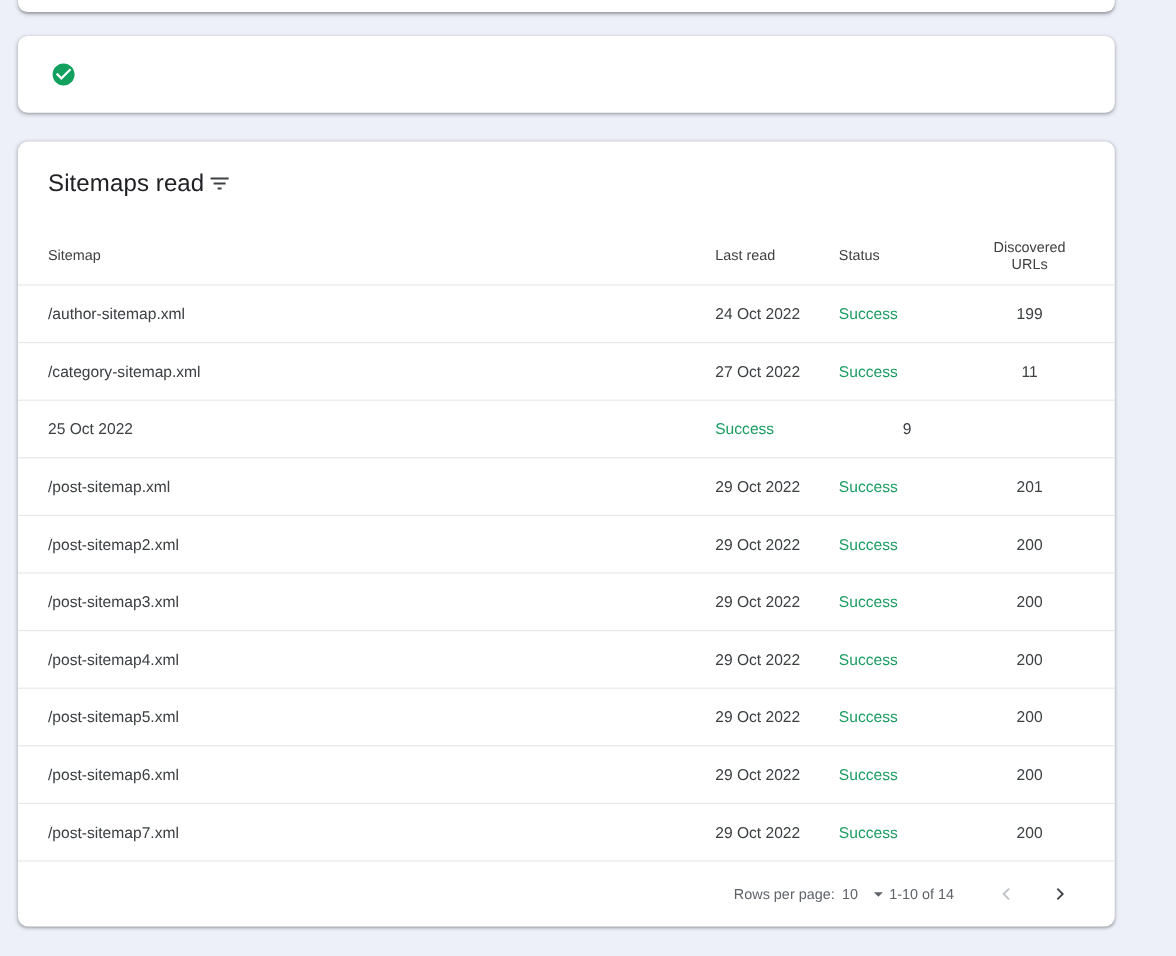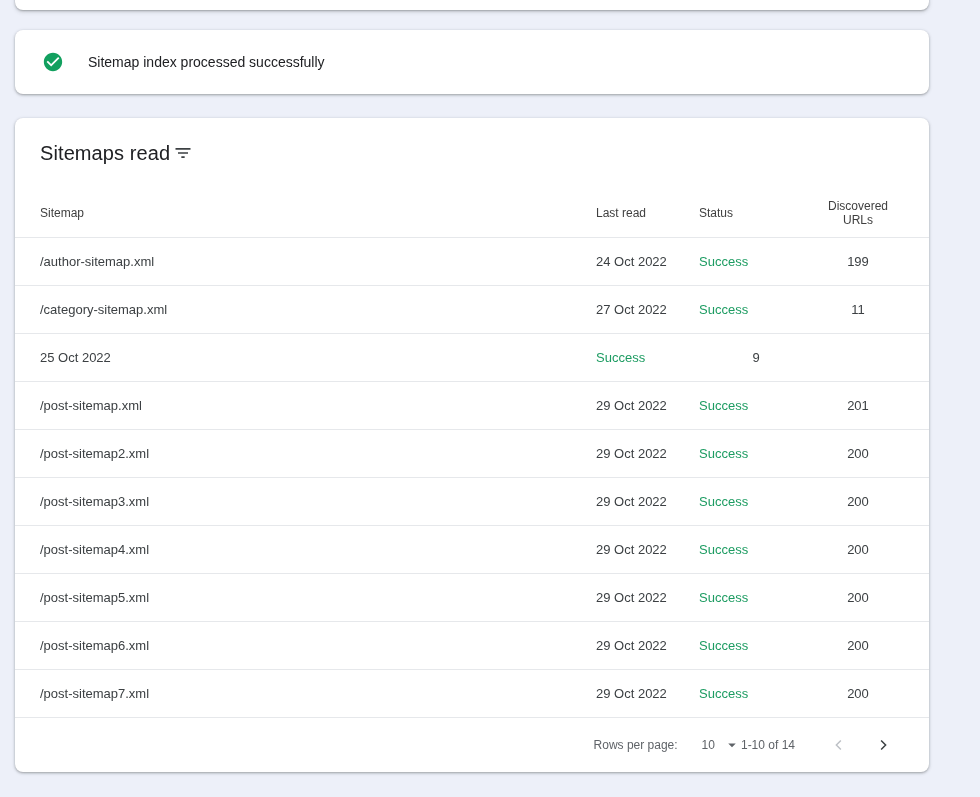--- a/index.html
+++ b/index.html
@@ -69,21 +69,21 @@
     cursor:pointer;
   }
   .col-num, .num { text-align:center; }
   .status { font-size:13px; }
   .tfoot {
     height:53px;
     display:flex; align-items:center; justify-content:flex-end;
     padding-right:36px;
     font-size:12px; color:#5f6368;
   }
-  .rpp-value { margin-left:24px; }
+  .rpp-value { margin-left:6px; }
   .rpp-select { display:flex; align-items:center; cursor:pointer; background:none; border:none; font-size:12px; color:#5f6368; font-family:inherit; }
   .dropdown-icon { margin-left:8px; display:flex; }
   .range { }
   .pg-btn {
     background:none; border:none; padding:0;
     display:flex; align-items:center; justify-content:center;
     width:20px; height:20px;
   }
   .pg-prev { margin-left:34px; color:#bdc1c6; cursor:default; }
   .pg-next { margin-left:24px; color:#3c4043; cursor:pointer; }
@@ -92,21 +92,20 @@
 <body style="background: rgb(237, 240, 249);">
 
 <div class="top-strip"></div>
 
 <div class="card banner">
   <span class="check-wrap" style="color: rgb(18, 160, 95);">
     <svg viewBox="0 0 24 24" width="22" height="22">
       <path fill="currentColor" d="M12 2C6.48 2 2 6.48 2 12s4.48 10 10 10 10-4.48 10-10S17.52 2 12 2zm-2 15l-5-5 1.41-1.41L10 14.17l7.59-7.59L19 8l-9 9z"></path>
     </svg>
   </span>
-  <span class="msg">Sitemap index processed successfully</span>
 </div>
 
 <div class="card table-card">
 
   <div class="card-header">
     <div class="card-title">Sitemaps read</div>
     <button class="filter-btn">
       <span style="display:flex;">
         <svg viewBox="0 0 24 24" width="20" height="20">
           <path fill="currentColor" d="M3 6h18v2H3zM6 11h12v2H6zM10 16h4v2h-4z"></path>

